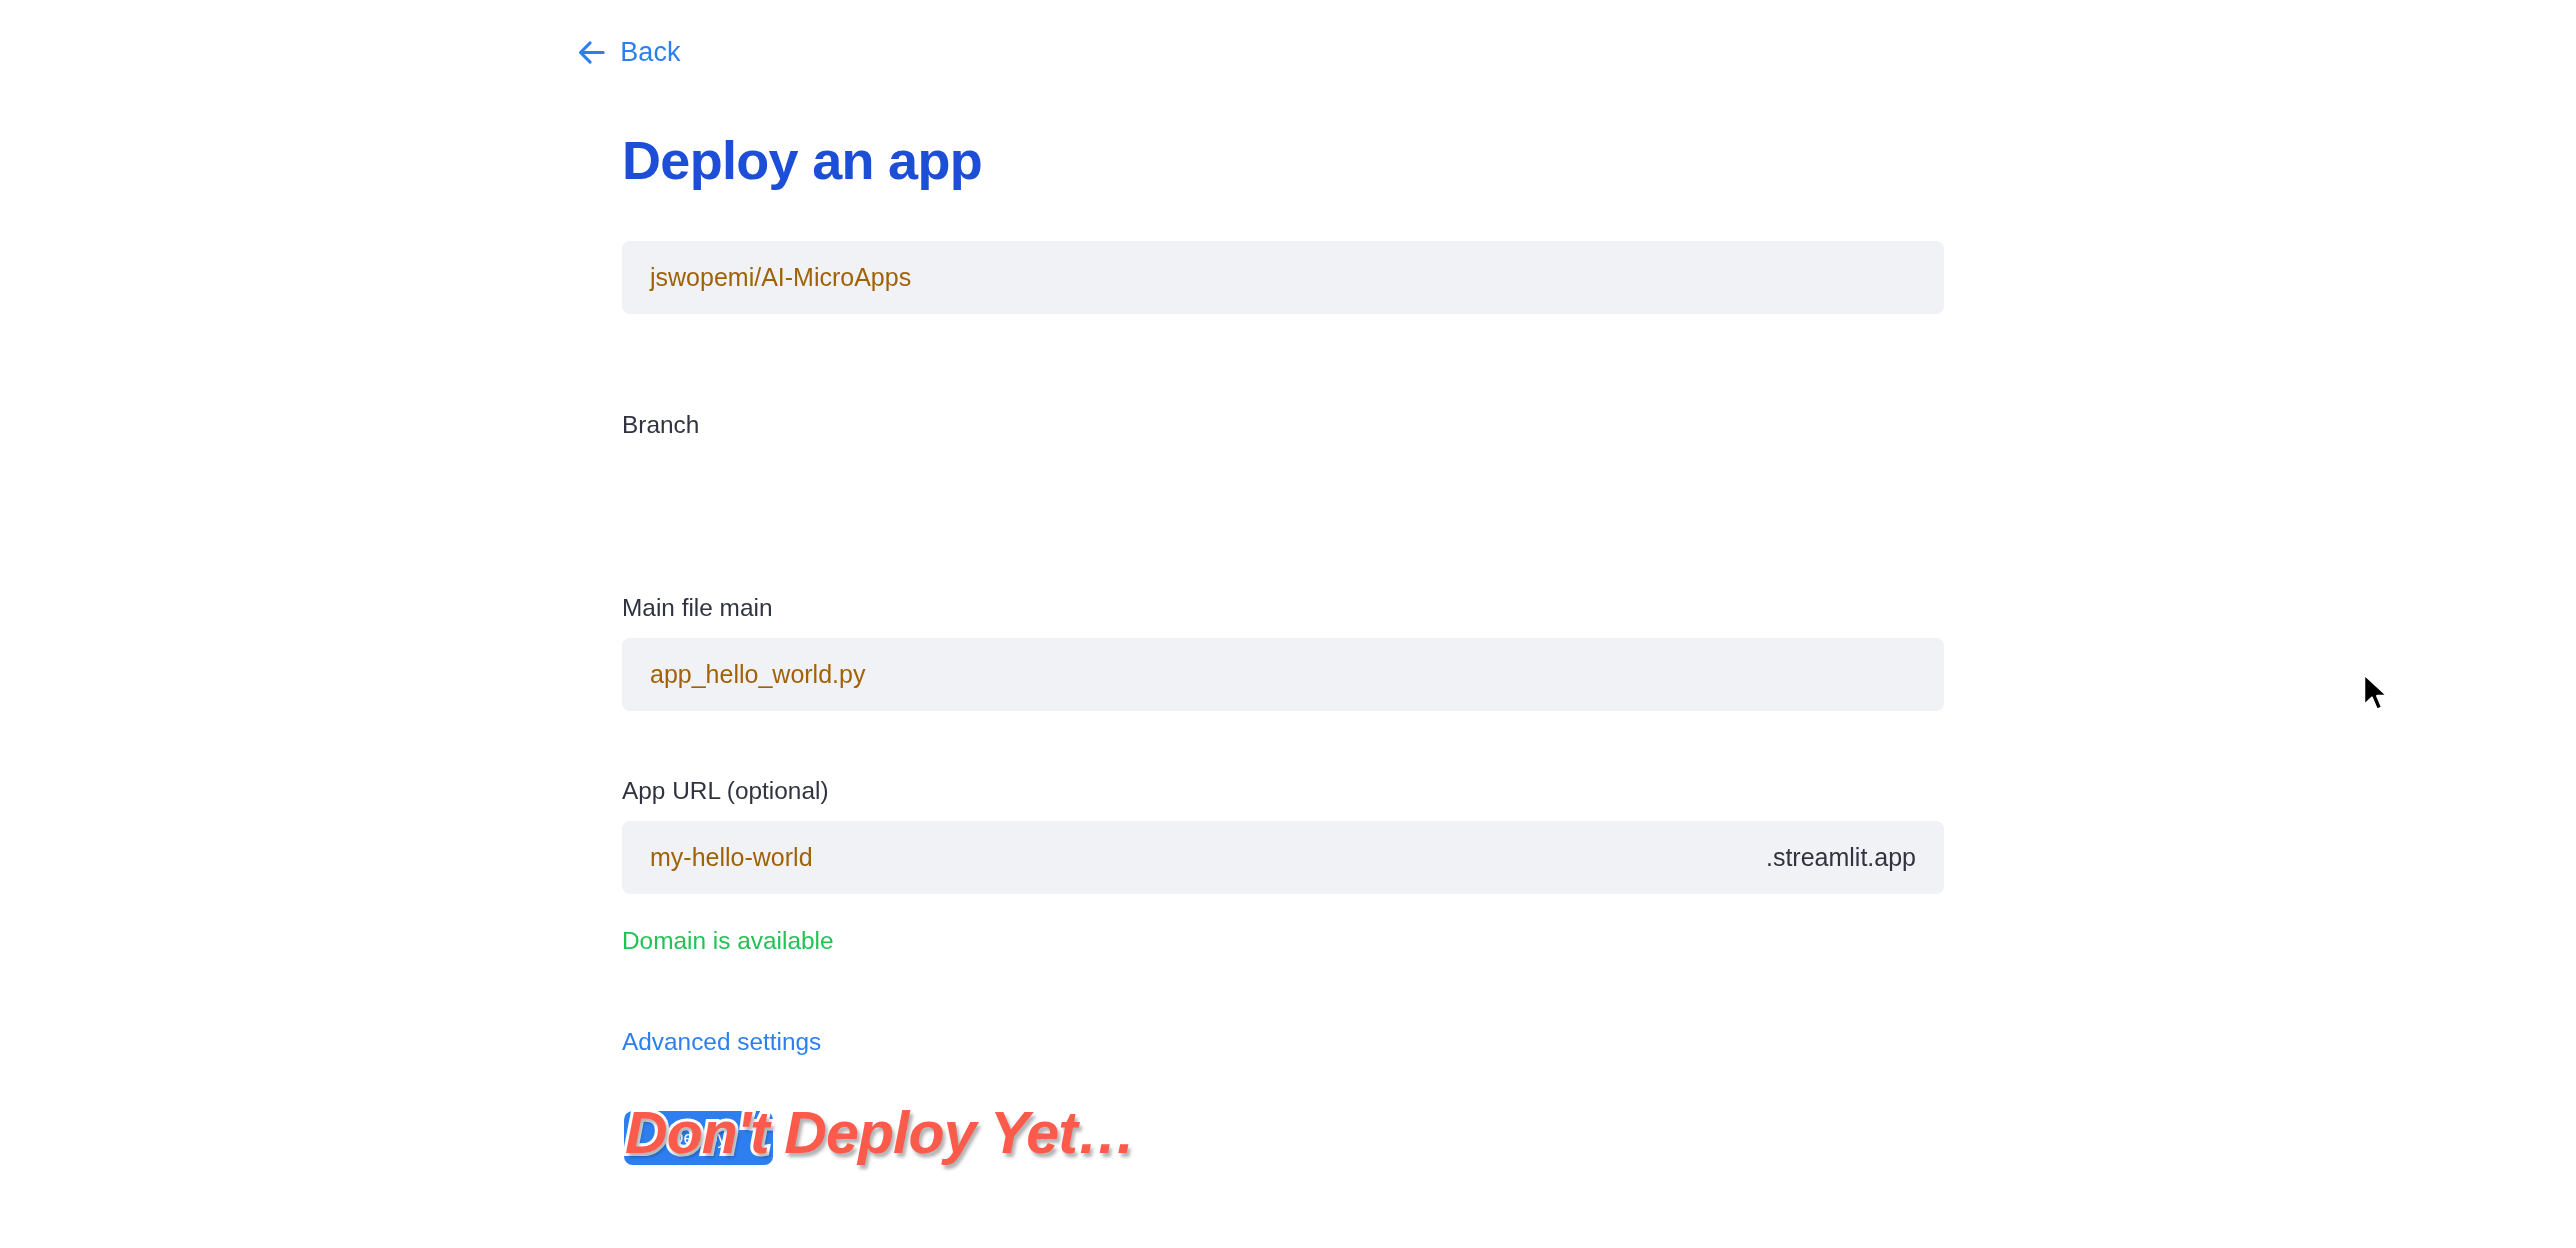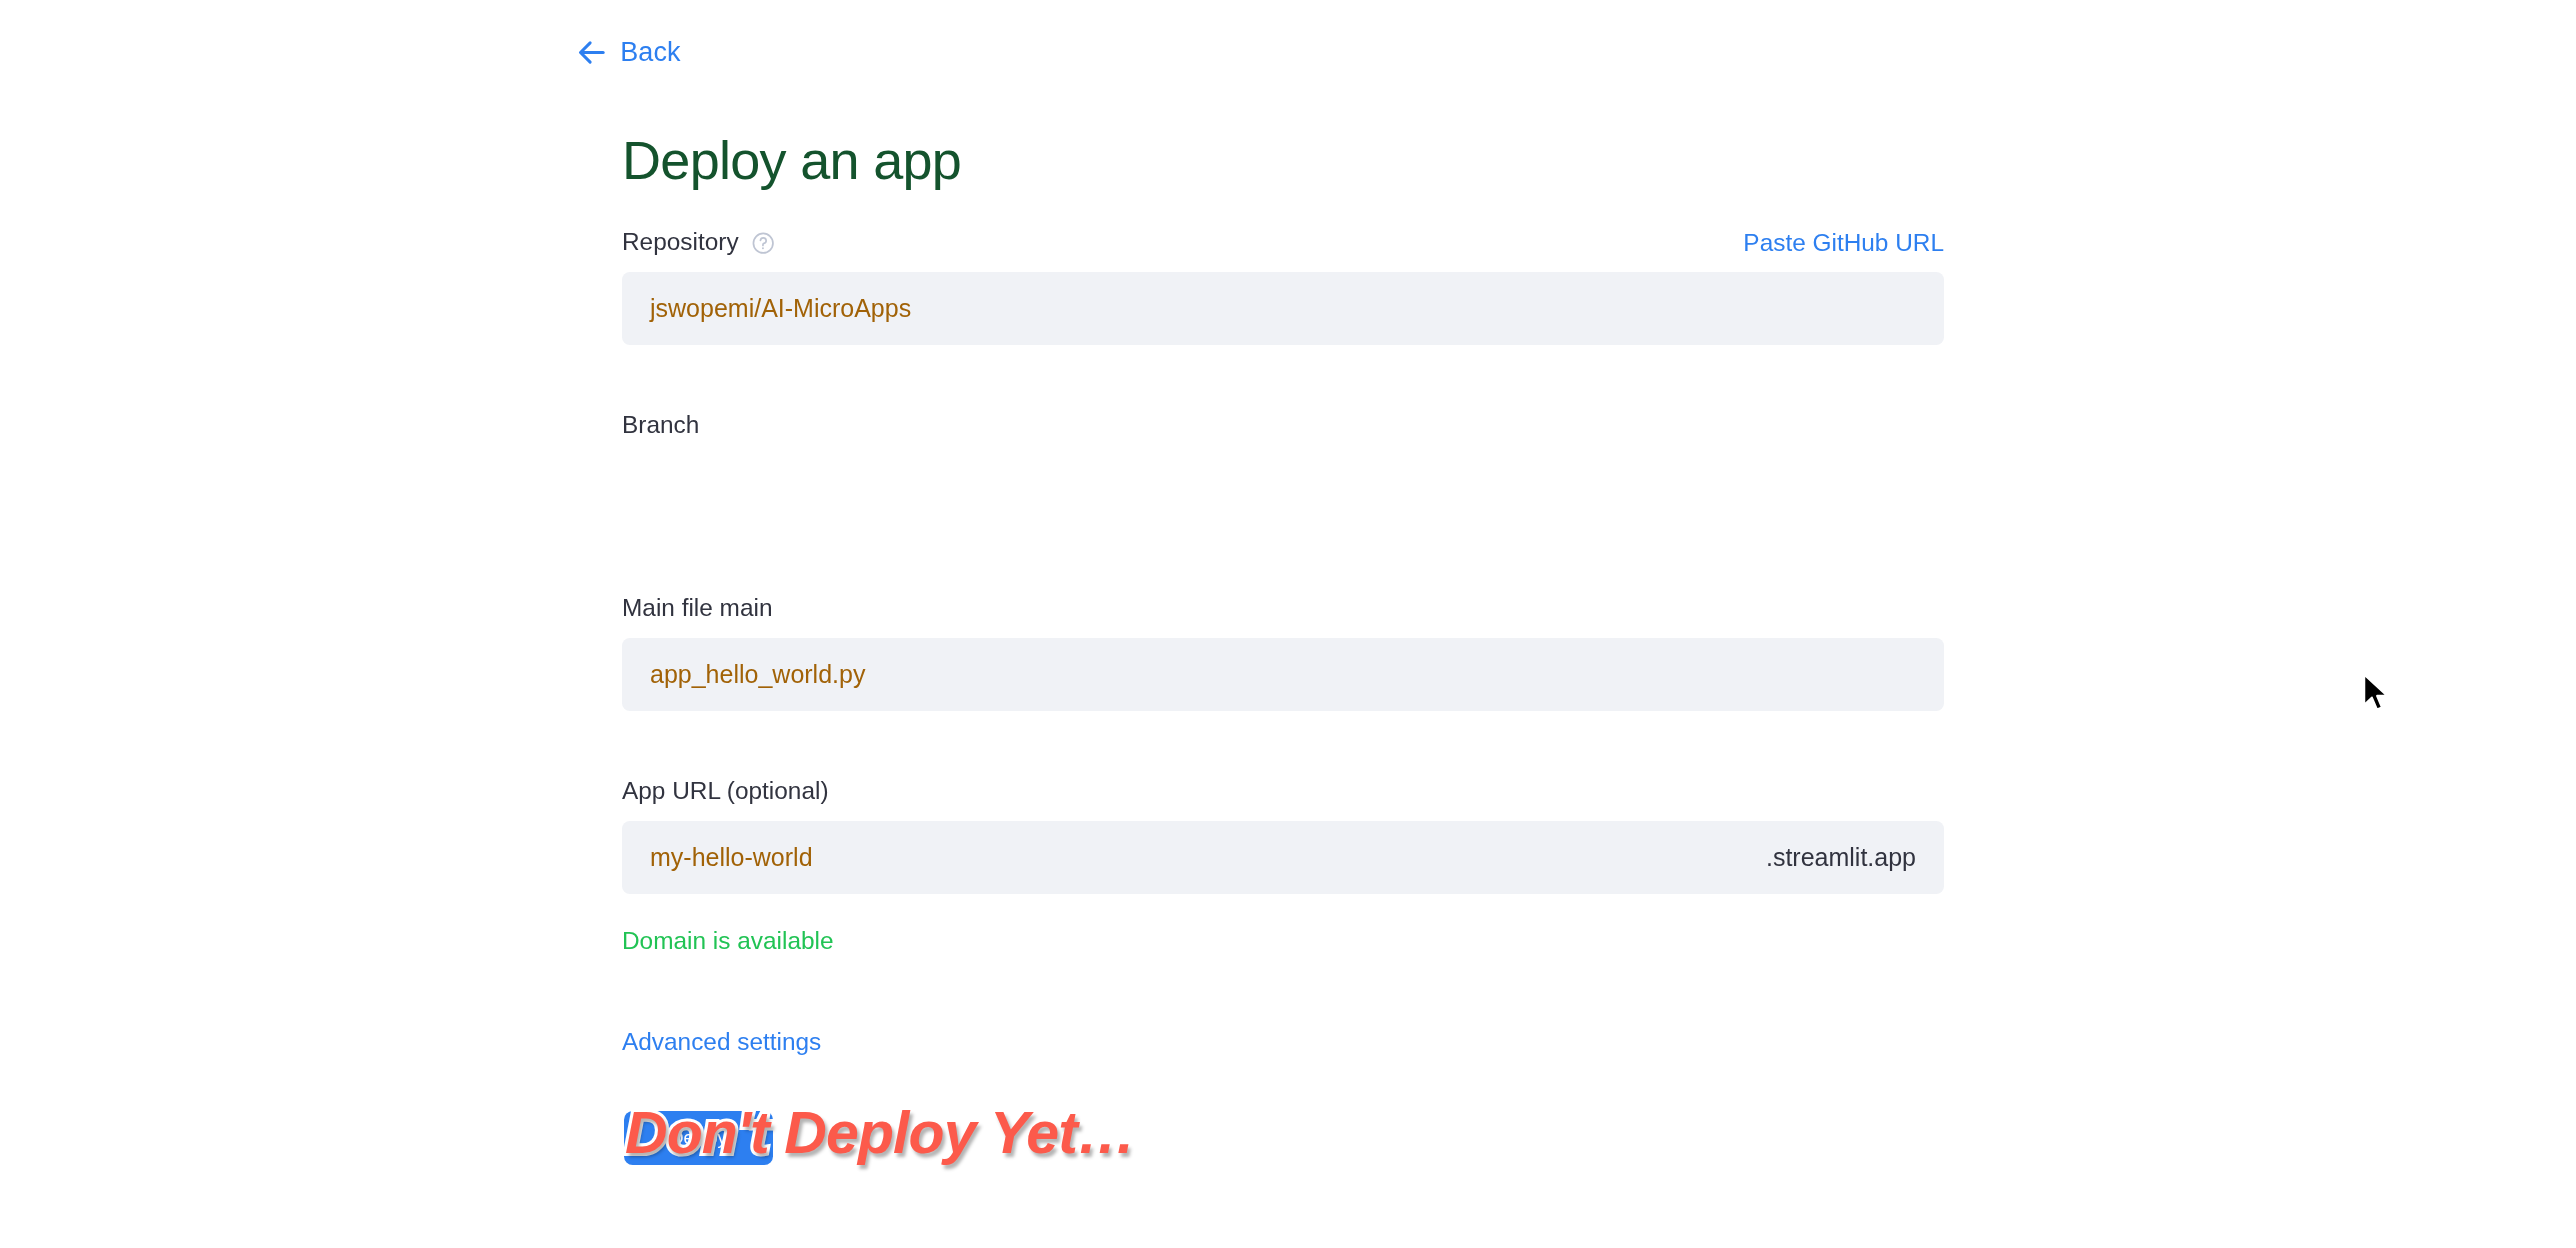--- a/index.html
+++ b/index.html
@@ -52,22 +52,22 @@
     color: #2d7ff0;
     letter-spacing: 0.1px;
   }
 
   
   .page-title {
     position: absolute;
     left: 622px;
     top: 85px;
     font-size: 54px;
-    font-weight: normal;
-    color: #14532d;
+    font-weight: bold;
+    color: #1d4ed8;
     letter-spacing: -0.7px;
     line-height: 1.15;
     white-space: nowrap;
   }
 
   
   .field {
     position: absolute;
     left: 622px;
     width: 1322px;
@@ -214,31 +214,20 @@
     <svg class="back-arrow" viewBox="0 0 24 24" fill="none" stroke="#2d7ff0" stroke-width="2.2" stroke-linecap="round" stroke-linejoin="round">
       <line x1="20.5" y1="12" x2="4.5" y2="12"></line>
       <polyline points="11,5 4,12 11,19"></polyline>
     </svg>
     <span class="back-label">Back</span>
   </a>
 
   <h1 class="page-title">Deploy an app</h1>
 
   <div class="field" style="top:219px;">
-    <div class="field-header">
-      <span class="field-label">Repository</span>
-      <span class="help-icon" title="Repository help">
-        <svg viewBox="0 0 24 24" width="24.4" height="24.4" fill="none" stroke="#bfc5d3" stroke-width="1.7">
-          <circle cx="12" cy="12" r="9.6"></circle>
-          <path d="M9.3 9.2a2.8 2.8 0 1 1 3.4 3.0c-.65.2-.95.75-.95 1.45v.5" stroke-linecap="round"></path>
-          <circle cx="11.75" cy="16.9" r="0.95" fill="#bfc5d3" stroke="none"></circle>
-        </svg>
-      </span>
-      <a class="header-link" href="#">Paste GitHub URL</a>
-    </div>
     <div class="input-box" title="e.g. streamlit/hello">
       <span class="input-value">jswopemi/AI-MicroApps</span>
     </div>
   </div>
 
   <div class="field" style="top:402px;">
     <div class="field-header">
       <span class="field-label">Branch</span>
     </div>
   </div>

